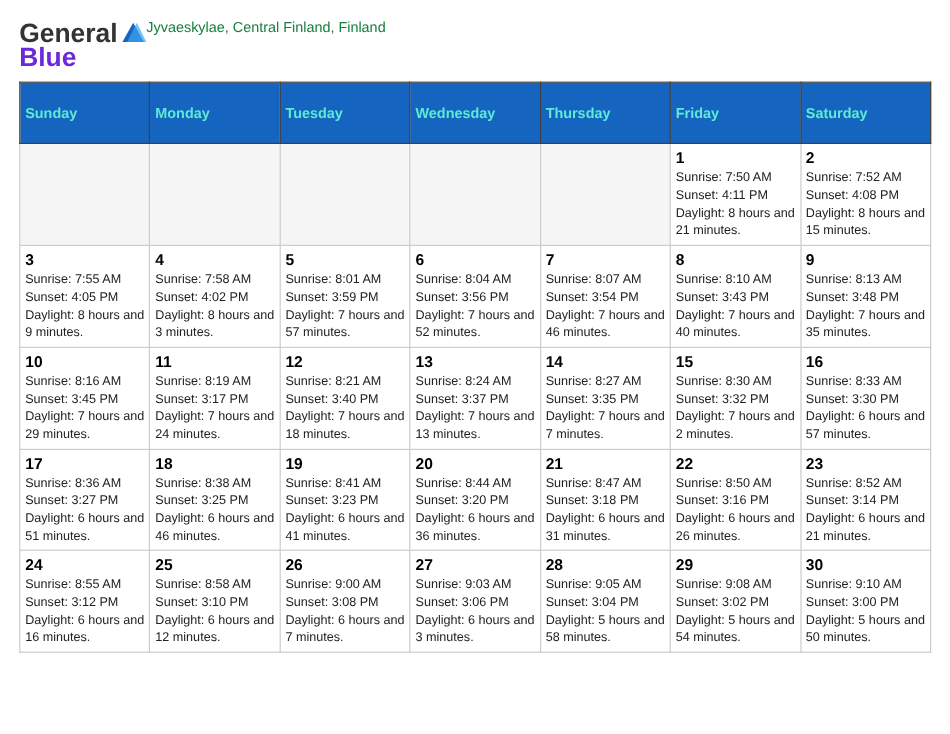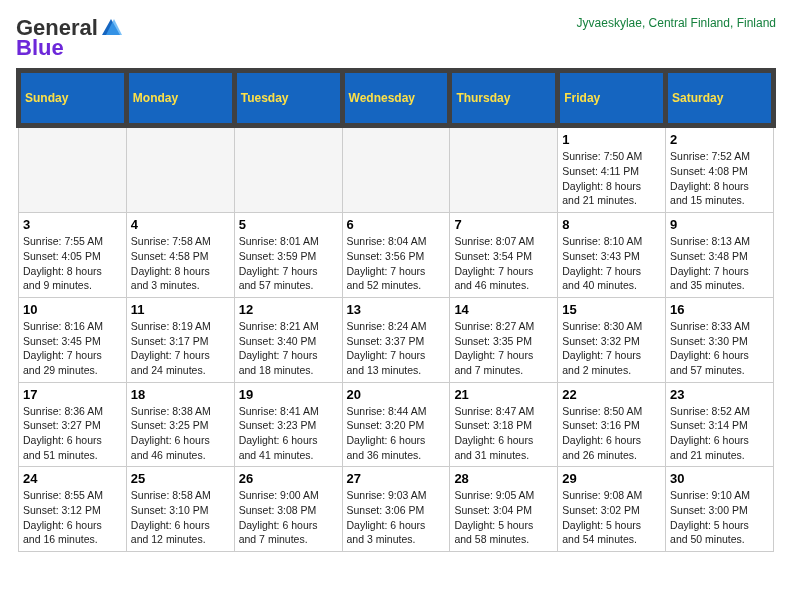--- a/index.html
+++ b/index.html
@@ -5,21 +5,20 @@
     * { box-sizing: border-box; margin: 0; padding: 0; }
     body {
       font-family: Arial, sans-serif;
       background: #fff;
       width: 792px;
       min-height: 612px;
       padding: 16px;
     }
     .header {
       display: flex;
-      justify-content: space-between;
       align-items: flex-start;
       margin-bottom: 8px;
     }
     .logo {
       display: flex;
       flex-direction: column;
       align-items: flex-start;
     }
     .logo-text {
       font-size: 22px;
@@ -41,26 +40,26 @@
       font-size: 12px;
       color: #15803d;
     }
     .calendar {
       width: 100%;
       border-collapse: collapse;
       font-size: 11px;
     }
     .calendar th {
       background: #1565c0;
-      color: #fde047;
+      color: #5eead4;
       padding: 18px 4px;
       text-align: left;
       font-size: 12px;
       font-weight: bold;
-      border: 5px solid #404040;
+      border: 1px solid #404040;
     }
     .calendar td {
       border: 1px solid #ccc;
       vertical-align: top;
       padding: 4px;
       width: calc(100% / 7);
       min-height: 80px;
       background: #fff;
     }
     .calendar td.empty {
@@ -131,21 +130,21 @@
       <tr>
         <td>
           <div class="day-num">3</div>
           <div class="day-info">Sunrise: 7:55 AM
 Sunset: 4:05 PM
 Daylight: 8 hours and 9 minutes.</div>
         </td>
         <td>
           <div class="day-num">4</div>
           <div class="day-info">Sunrise: 7:58 AM
-Sunset: 4:58 PM
+Sunset: 4:02 PM
 Daylight: 8 hours and 3 minutes.</div>
         </td>
         <td>
           <div class="day-num">5</div>
           <div class="day-info">Sunrise: 8:01 AM
 Sunset: 3:59 PM
 Daylight: 7 hours and 57 minutes.</div>
         </td>
         <td>
           <div class="day-num">6</div>

